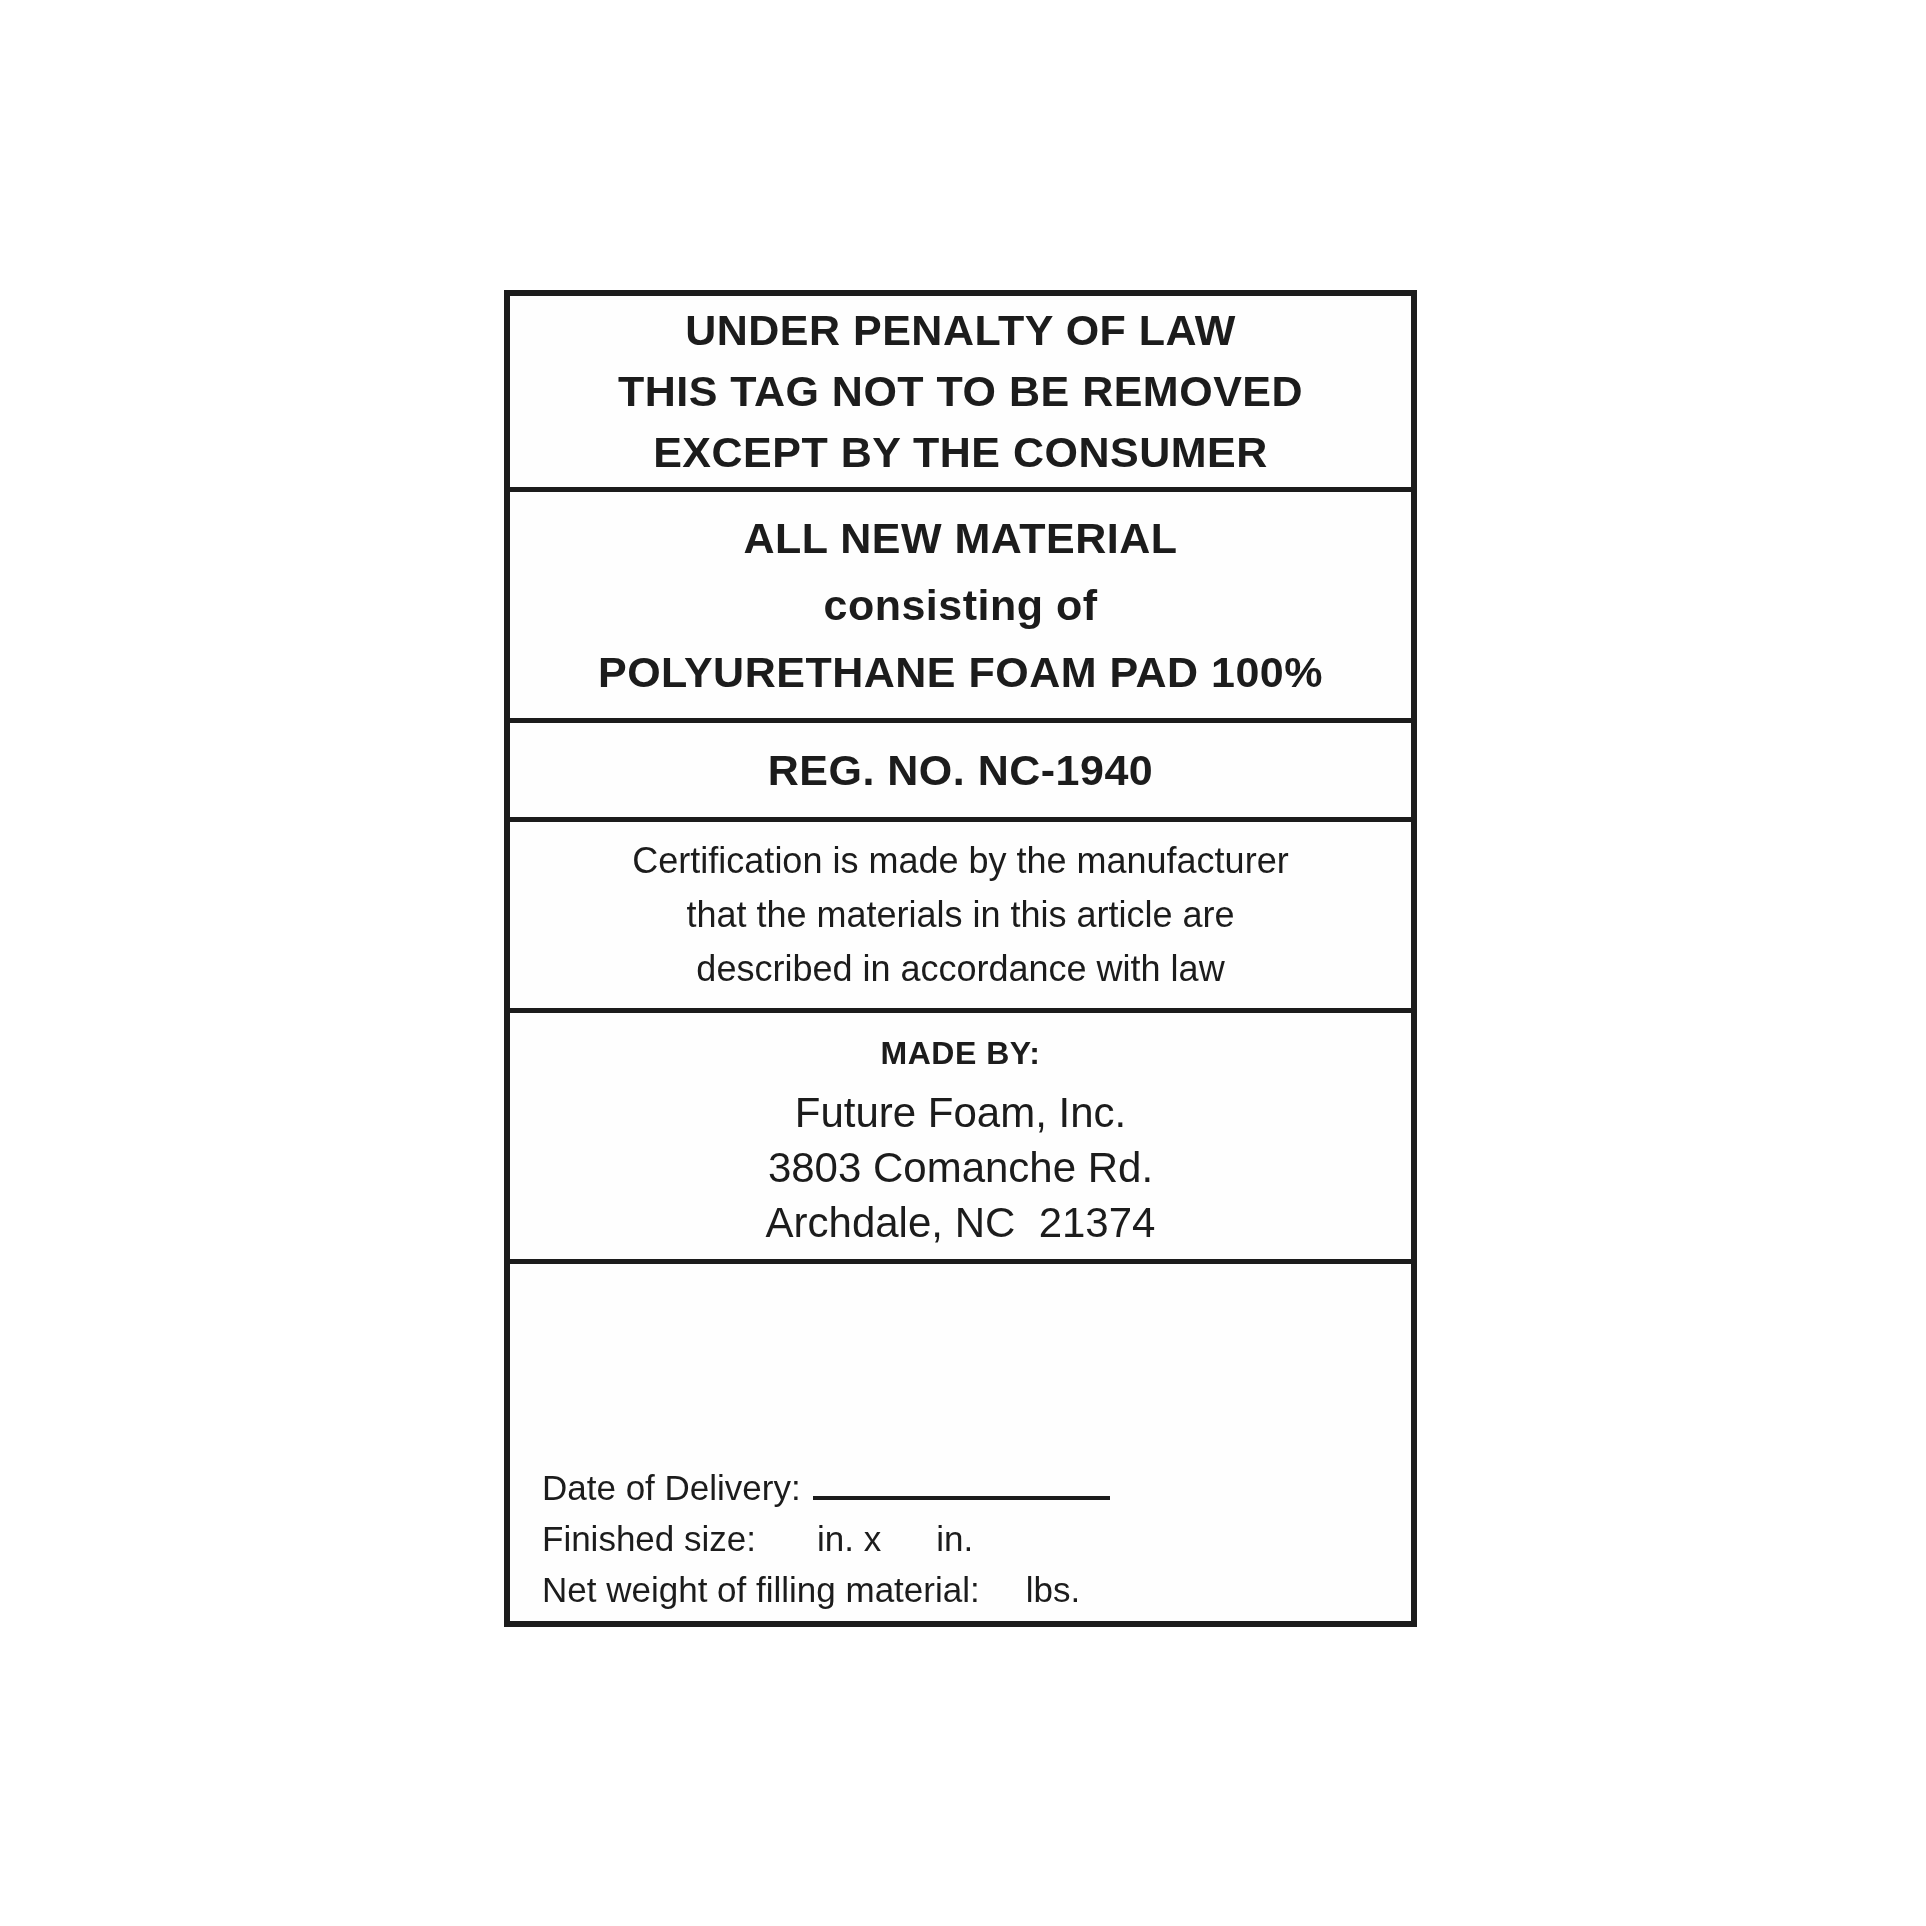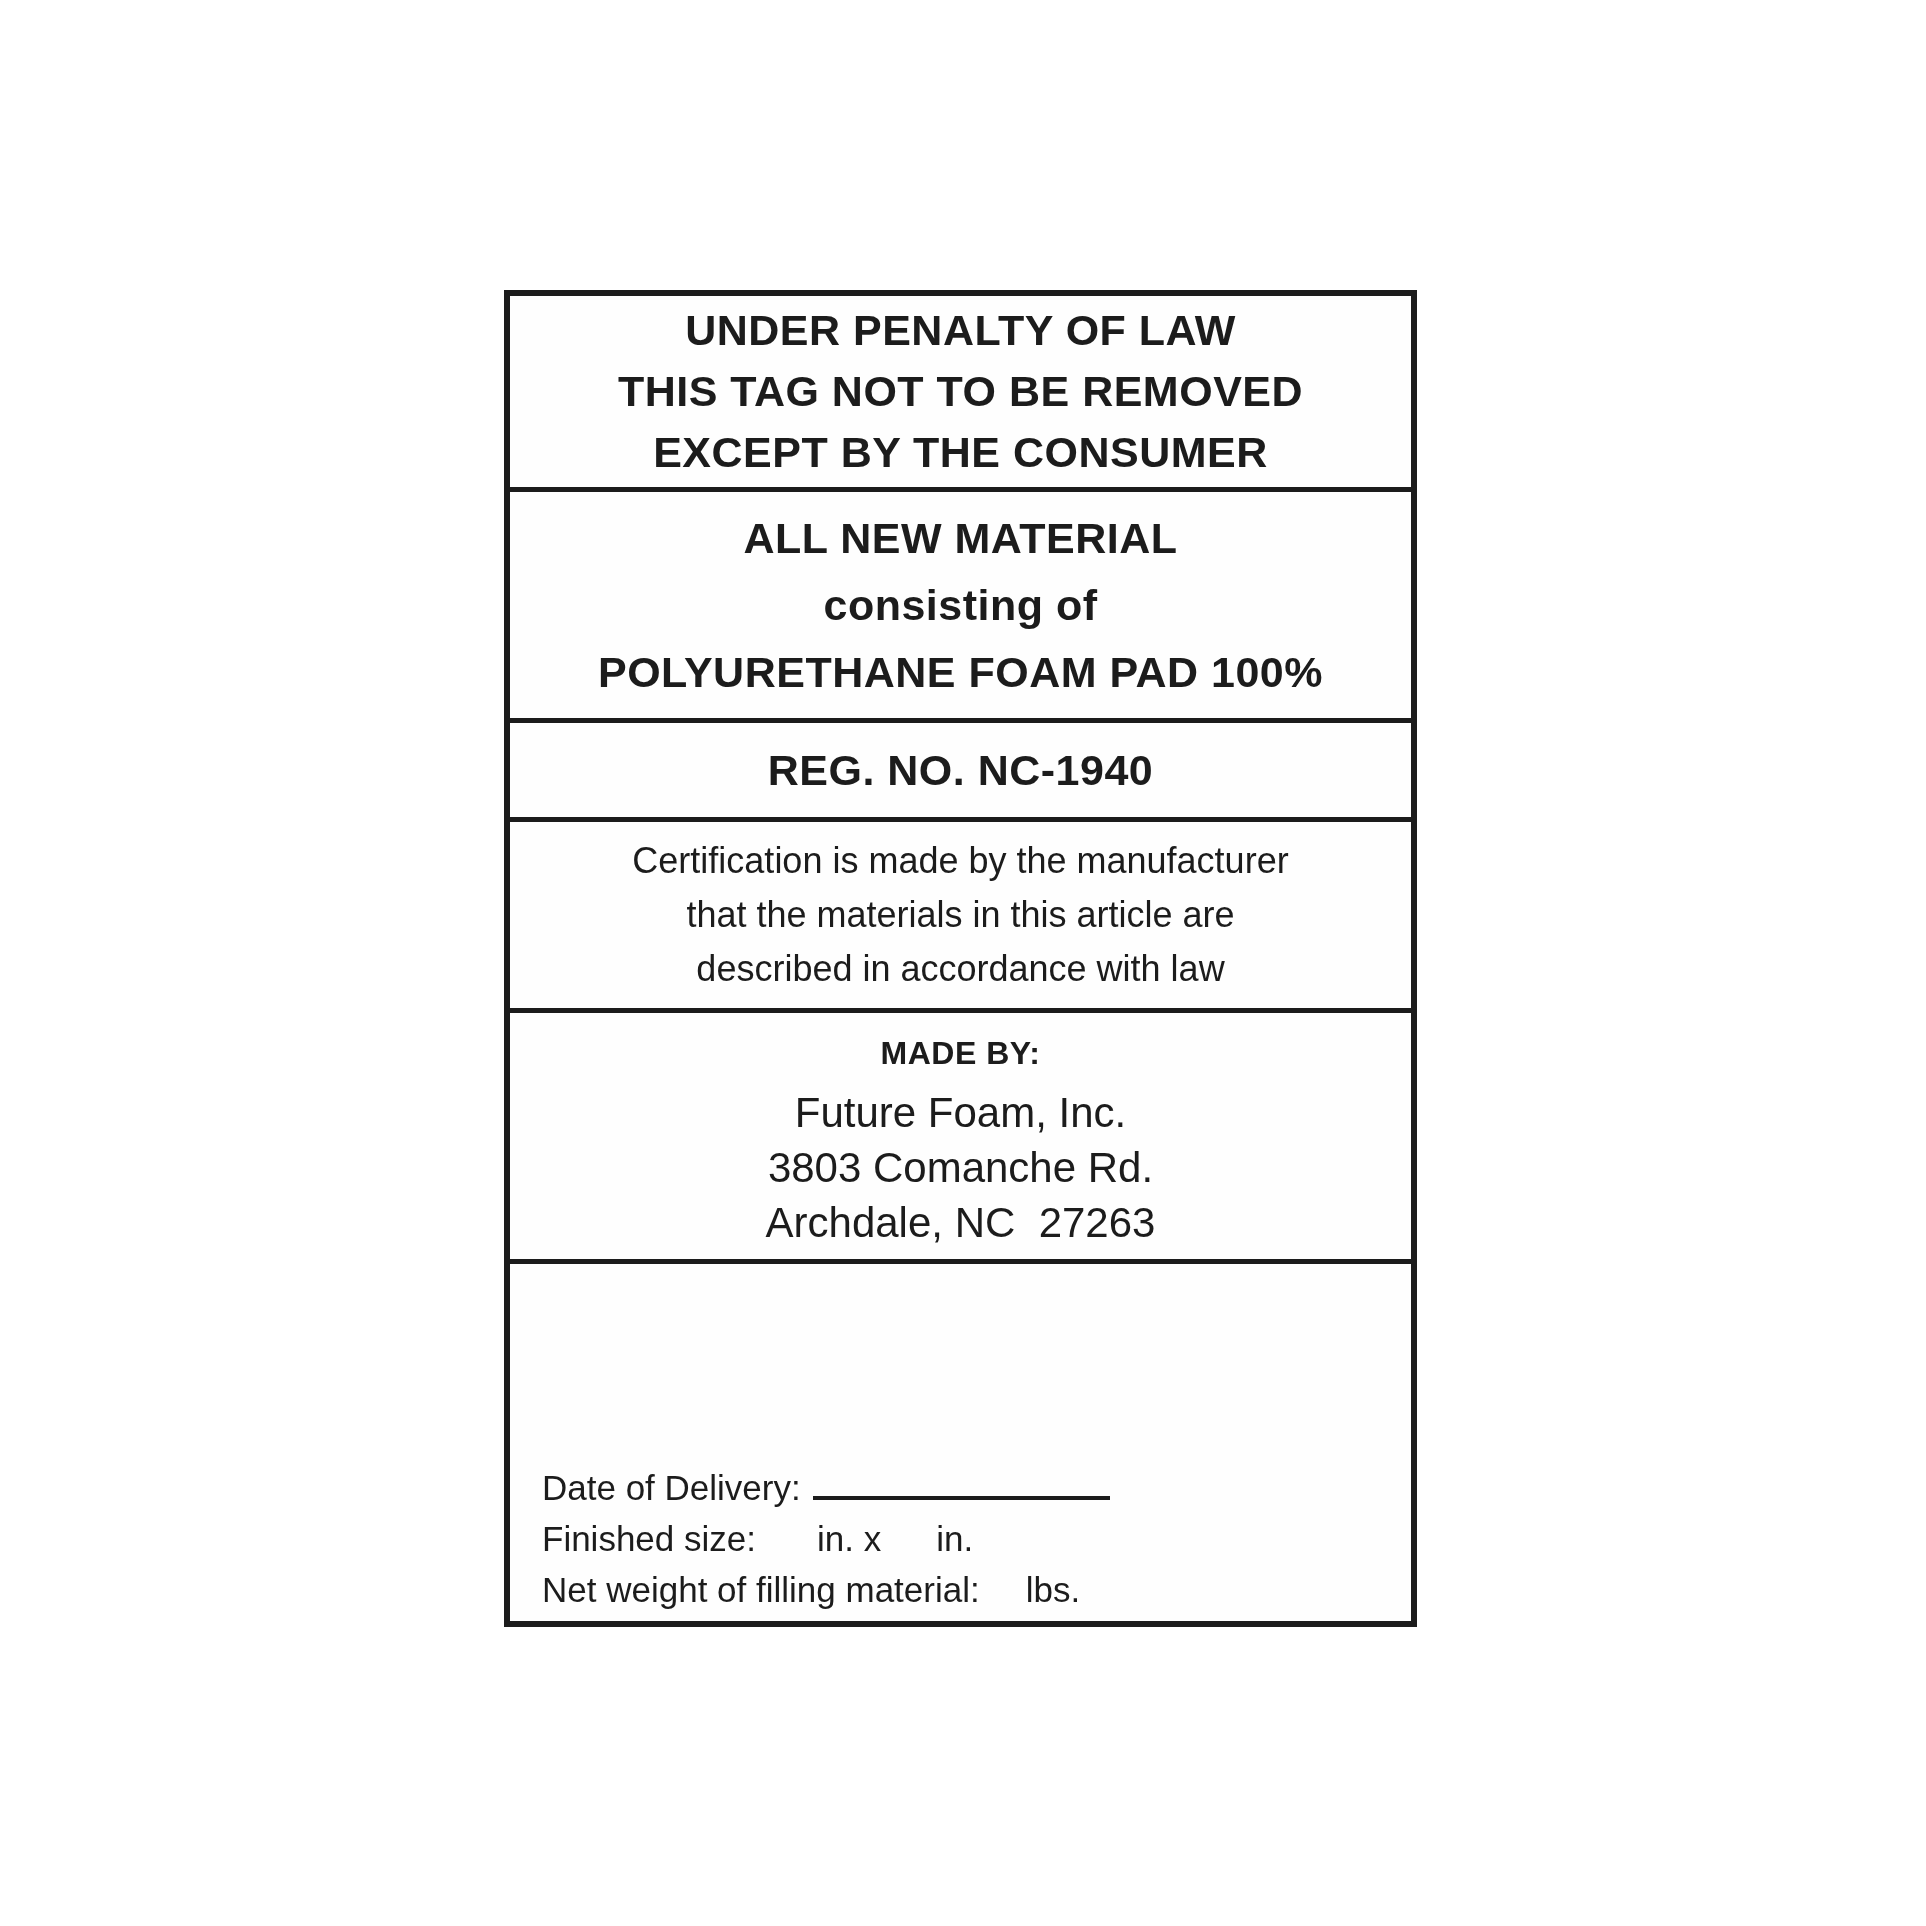--- a/index.html
+++ b/index.html
@@ -130,21 +130,21 @@
     <div class="sec sec-certification">
       <div class="body-line">Certification is made by the manufacturer</div>
       <div class="body-line">that the materials in this article are</div>
       <div class="body-line">described in accordance with law</div>
     </div>
 
     <div class="sec sec-made-by">
       <div class="made-by-heading">MADE BY:</div>
       <div class="address-line">Future Foam, Inc.</div>
       <div class="address-line">3803 Comanche Rd.</div>
-      <div class="address-line">Archdale, NC  27263</div>
+      <div class="address-line">Archdale, NC  21374</div>
     </div>
 
     <div class="sec sec-details">
       <div class="detail-line">
         <span>Date of Delivery:</span><span class="blank-line"></span>
       </div>
       <div class="detail-line">
         <span>Finished size:</span><span class="unit-gap-1">in. x</span><span class="unit-gap-2">in.</span>
       </div>
       <div class="detail-line">

